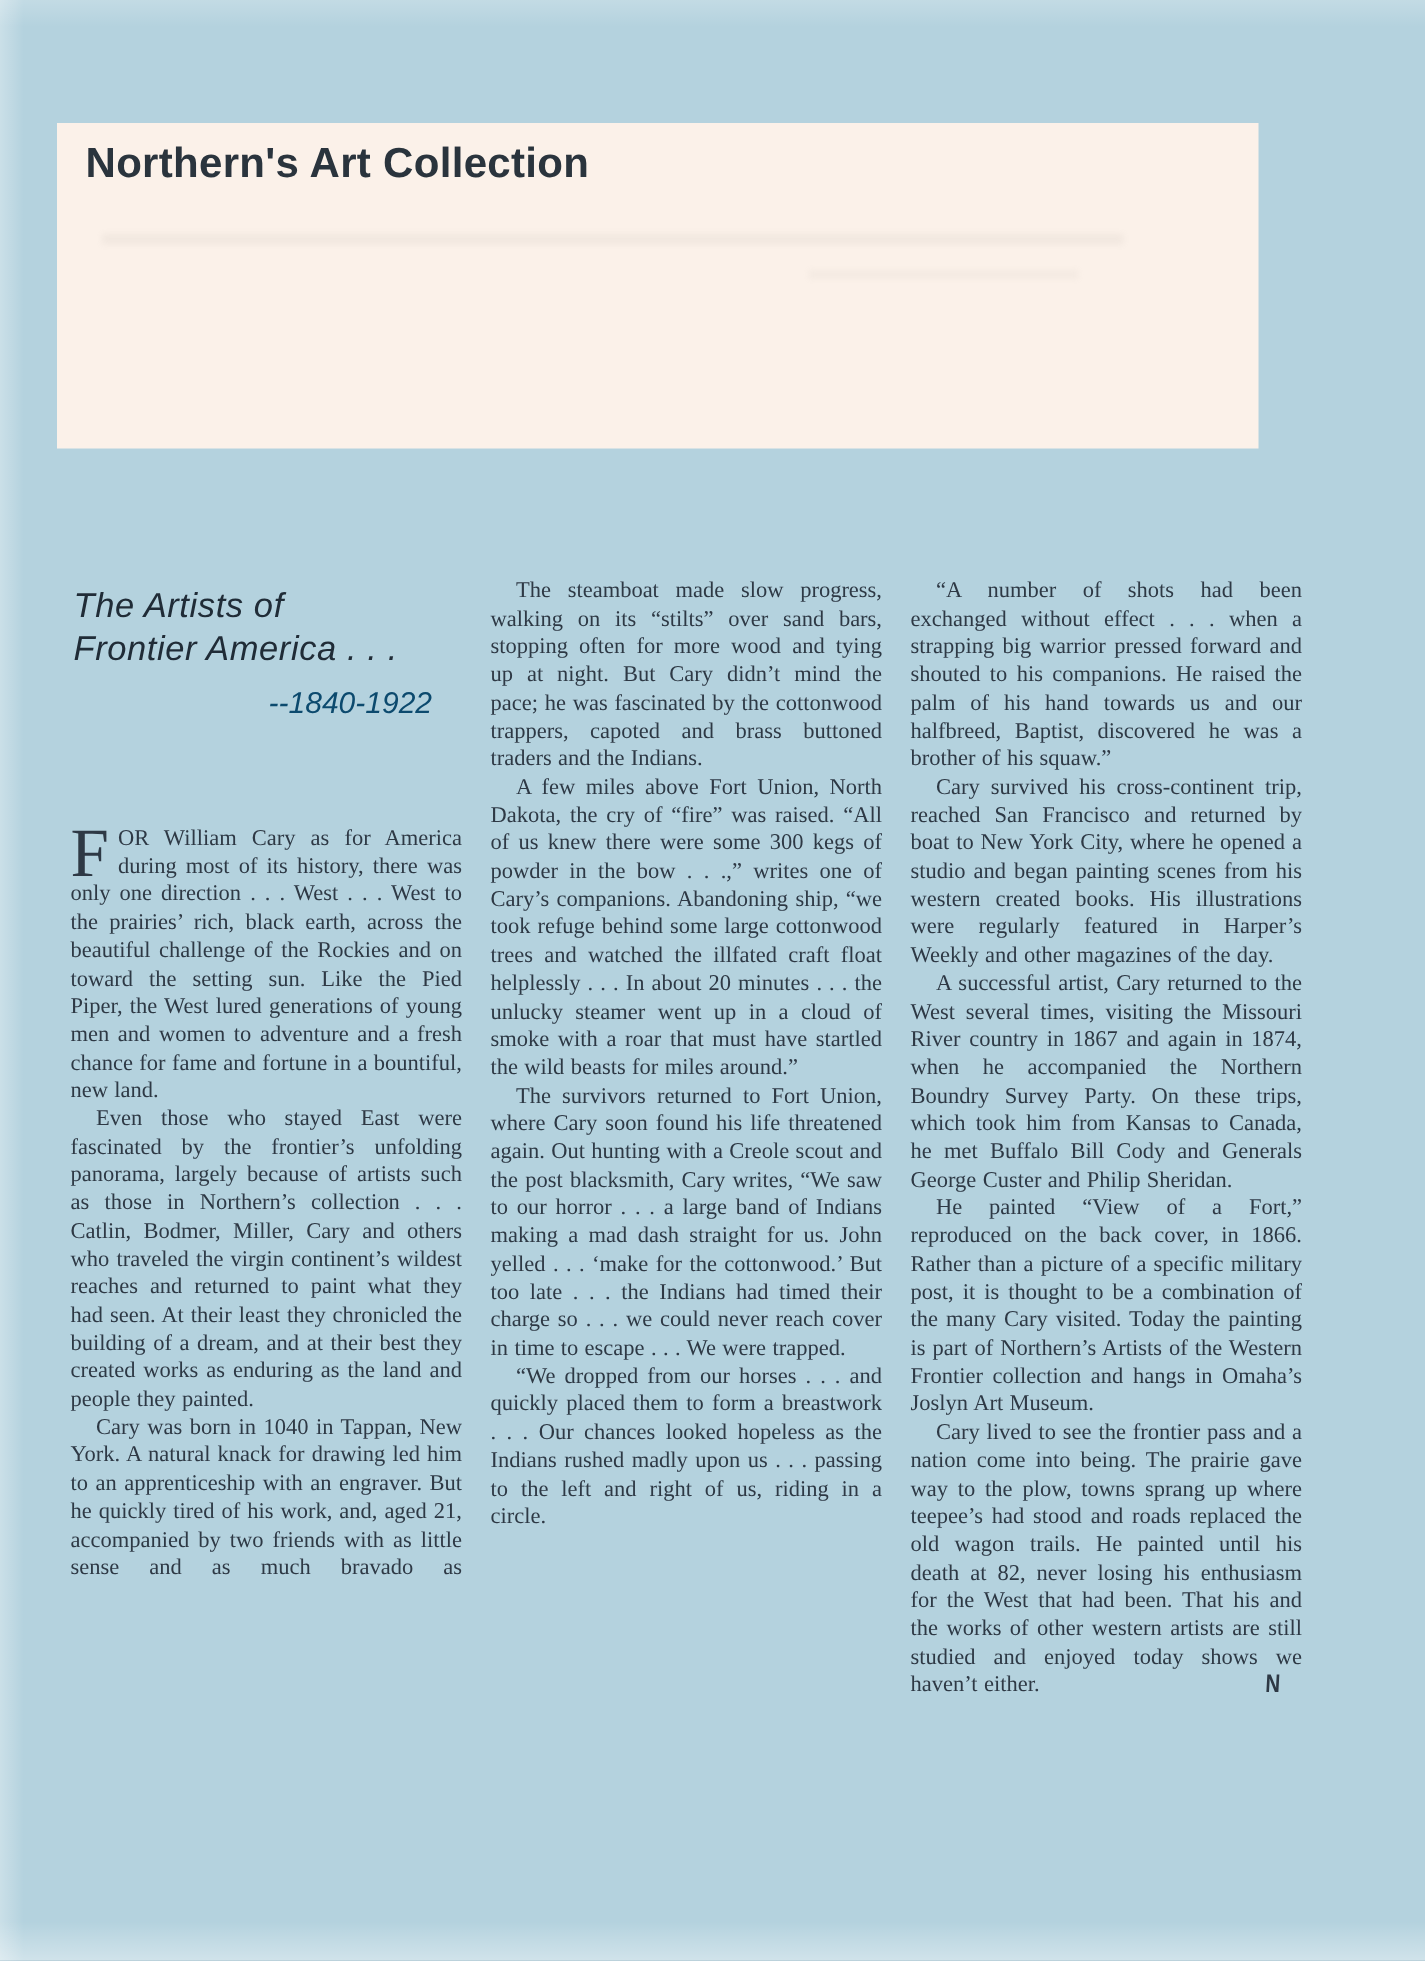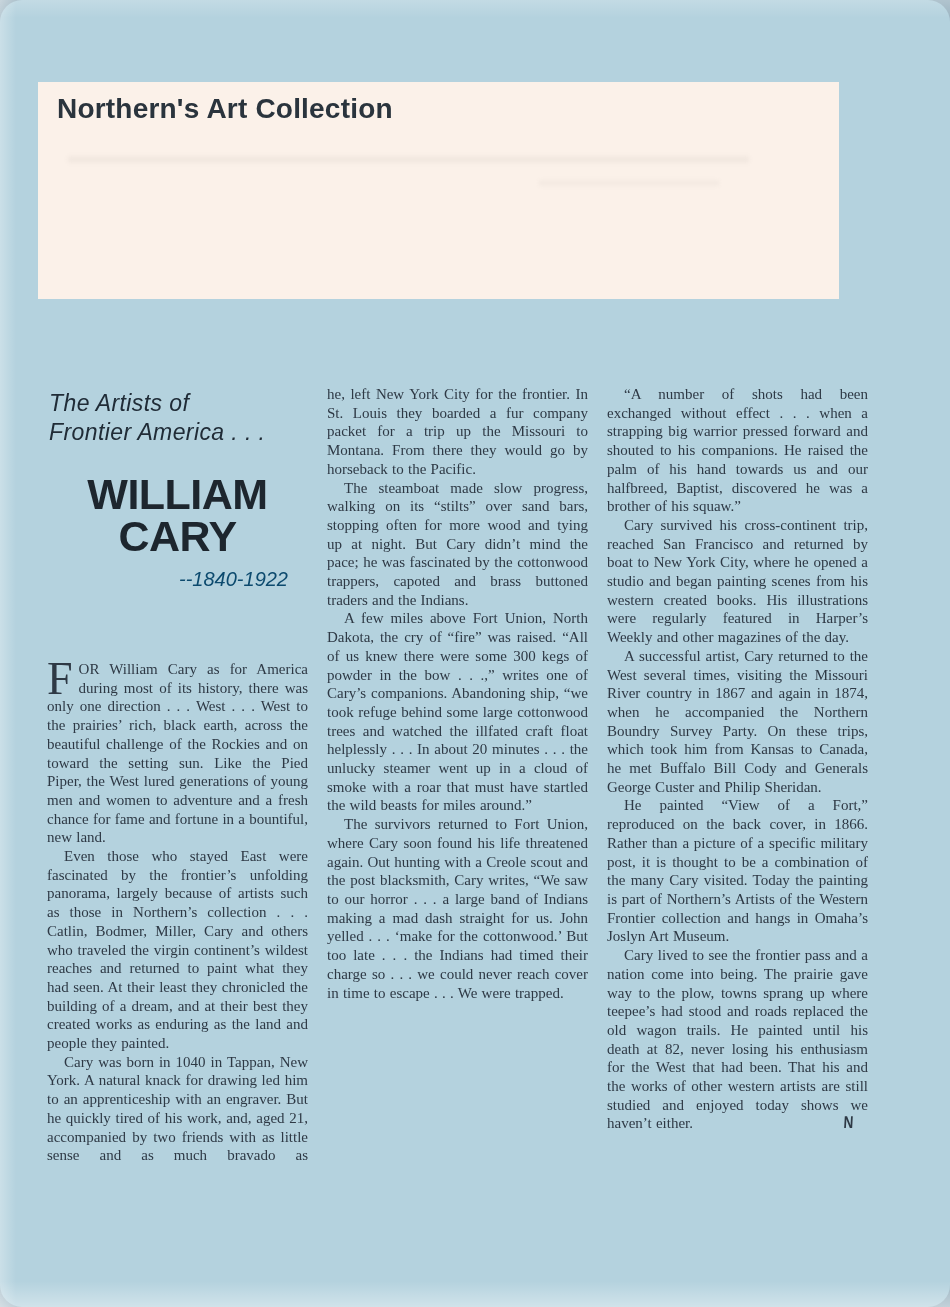--- a/index.html
+++ b/index.html
@@ -9,21 +9,20 @@
     height: 1307px;
     overflow: hidden;
     background: #9db5c2;
   }
   .page {
     position: absolute;
     left: 0; top: 0;
     width: 950px;
     height: 1307px;
     background: var(--page-blue, #b4d2de);
-    border-radius: 22px;
   }
   
   .page::before {
     content: "";
     position: absolute;
     left: 0; top: 0; bottom: 0;
     width: 16px;
     background: linear-gradient(to right, rgba(255,255,255,.30), rgba(255,255,255,0));
     pointer-events: none;
   }
@@ -163,38 +162,34 @@
     <div class="ghost-line ghost-b"></div>
   </div>
 
   <div class="columns">
 
     <div class="col">
       <div class="kicker">
         <span>The Artists of</span>
         <span>Frontier America . . .</span>
       </div>
-      <h1 class="headline">
-        <span>WILLIAM</span>
-        <span>CARY</span>
-      </h1>
       <div class="dates">--1840-1922</div>
 
       <p class="para first-para">
         <span class="dropcap">F</span><span>OR William Cary as for America during most of its history, there was only one direction . . . West . . . West to the prairies’ rich, black earth, across the beautiful challenge of the Rockies and on toward the setting sun. Like the Pied Piper, the West lured generations of young men and women to adventure and a fresh chance for fame and fortune in a bountiful, new land.</span>
       </p>
       <p class="para indent">Even those who stayed East were fascinated by the frontier’s unfolding panorama, largely because of artists such as those in Northern’s collection . . . Catlin, Bodmer, Miller, Cary and others who traveled the virgin continent’s wildest reaches and returned to paint what they had seen. At their least they chronicled the building of a dream, and at their best they created works as enduring as the land and people they painted.</p>
       <p class="para indent cont">Cary was born in 1040 in Tappan, New York. A natural knack for drawing led him to an apprenticeship with an engraver. But he quickly tired of his work, and, aged 21, accompanied by two friends with as little sense and as much bravado as</p>
     </div>
 
     <div class="col">
-      <p class="para">he, left New York City for the frontier. In St. Louis they boarded a fur company packet for a trip up the Missouri to Montana. From there they would go by horseback to the Pacific.</p>
       <p class="para indent">The steamboat made slow progress, walking on its “stilts” over sand bars, stopping often for more wood and tying up at night. But Cary didn’t mind the pace; he was fascinated by the cottonwood trappers, capoted and brass buttoned traders and the Indians.</p>
       <p class="para indent">A few miles above Fort Union, North Dakota, the cry of “fire” was raised. “All of us knew there were some 300 kegs of powder in the bow . . .,” writes one of Cary’s companions. Abandoning ship, “we took refuge behind some large cottonwood trees and watched the illfated craft float helplessly . . . In about 20 minutes . . . the unlucky steamer went up in a cloud of smoke with a roar that must have startled the wild beasts for miles around.”</p>
       <p class="para indent">The survivors returned to Fort Union, where Cary soon found his life threatened again. Out hunting with a Creole scout and the post blacksmith, Cary writes, “We saw to our horror . . . a large band of Indians making a mad dash straight for us. John yelled . . . ‘make for the cottonwood.’ But too late . . . the Indians had timed their charge so . . . we could never reach cover in time to escape . . . We were trapped.</p>
+      <p class="para indent">“We dropped from our horses . . . and quickly placed them to form a breastwork . . . Our chances looked hopeless as the Indians rushed madly upon us . . . passing to the left and right of us, riding in a circle.</p>
     </div>
 
     <div class="col">
       <p class="para indent">“A number of shots had been exchanged without effect . . . when a strapping big warrior pressed forward and shouted to his companions. He raised the palm of his hand towards us and our halfbreed, Baptist, discovered he was a brother of his squaw.”</p>
       <p class="para indent">Cary survived his cross-continent trip, reached San Francisco and returned by boat to New York City, where he opened a studio and began painting scenes from his western created books. His illustrations were regularly featured in Harper’s Weekly and other magazines of the day.</p>
       <p class="para indent">A successful artist, Cary returned to the West several times, visiting the Missouri River country in 1867 and again in 1874, when he accompanied the Northern Boundry Survey Party. On these trips, which took him from Kansas to Canada, he met Buffalo Bill Cody and Generals George Custer and Philip Sheridan.</p>
       <p class="para indent">He painted “View of a Fort,” reproduced on the back cover, in 1866. Rather than a picture of a specific military post, it is thought to be a combination of the many Cary visited. Today the painting is part of Northern’s Artists of the Western Frontier collection and hangs in Omaha’s Joslyn Art Museum.</p>
       <p class="para indent last-para">
         <span>Cary lived to see the frontier pass and a nation come into being. The prairie gave way to the plow, towns sprang up where teepee’s had stood and roads replaced the old wagon trails. He painted until his death at 82, never losing his enthusiasm for the West that had been. That his and the works of other western artists are still studied and enjoyed today shows we haven’t either.</span>
         <span class="endmark">N</span>

